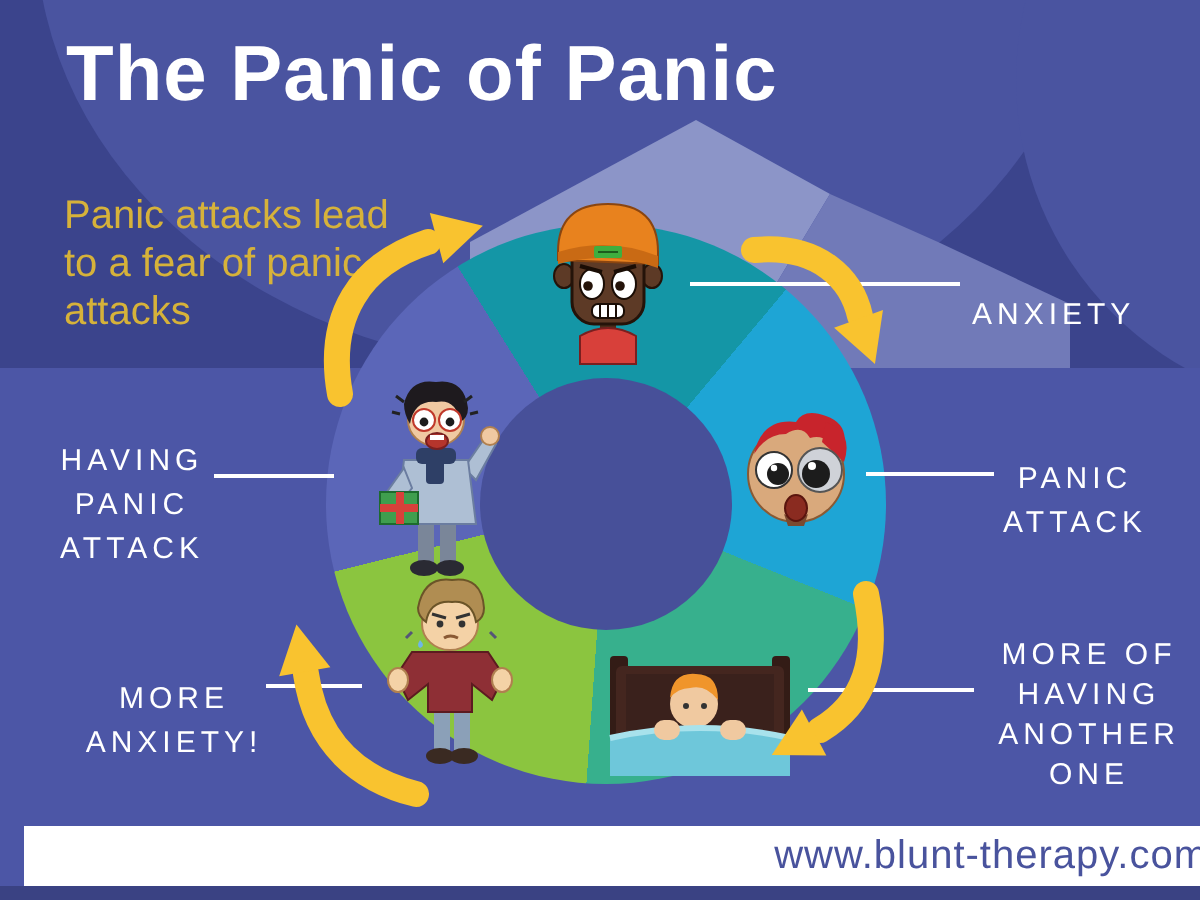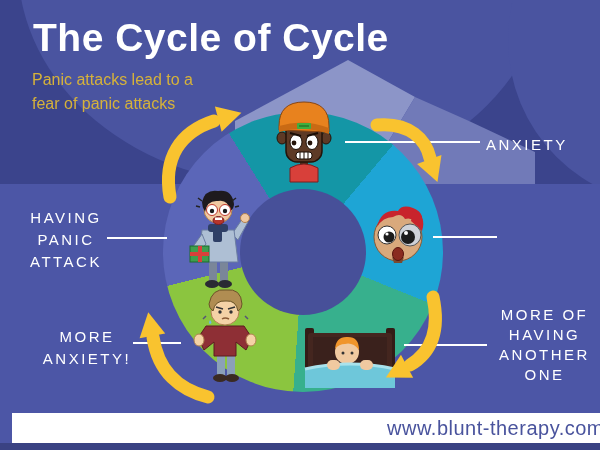--- a/index.html
+++ b/index.html
@@ -19,38 +19,38 @@
   
   .bottom-strip{position:absolute;left:0;top:443px;width:600px;height:7px;
     background:var(--bottom-strip,#3a4283);z-index:6;}
   .footer-bar{position:absolute;left:12px;top:413px;width:592px;height:30px;
     background:var(--footer-bar,#ffffff);z-index:7;text-align:right;}
   .footer-bar .site{line-height:30px;font-size:20px;letter-spacing:.5px;
     color:var(--footer-text,#49539d);}
   
   .title{position:absolute;left:33px;top:16px;z-index:8;color:#ffffff;
     font-size:39px;font-weight:bold;letter-spacing:.5px;}
-  .subtitle{position:absolute;left:32px;top:68px;width:168px;z-index:8;
-    color:var(--subtitle-gold,#d6b23a);font-size:16px;line-height:24px;}
+  .subtitle{position:absolute;left:32px;top:96px;width:168px;z-index:8;
+    color:var(--subtitle-gold,#d6b23a);font-size:20px;line-height:24px;}
   
   .wheel{position:absolute;left:163px;top:112px;width:280px;height:280px;border-radius:50%;z-index:10;
     background:conic-gradient(from -32deg,
       var(--seg-anxiety,#1496a6) 0 72deg,
       var(--seg-panic,#1ea5d5) 0 144deg,
       var(--seg-fear,#37b08d) 0 216deg,
       var(--seg-more,#8bc53f) 0 288deg,
       var(--seg-another,#5b66b8) 0 360deg);}
   .wheel-hole{position:absolute;left:77px;top:77px;width:126px;height:126px;border-radius:50%;
     background:var(--hole,#475099);}
   .cartoon{position:absolute;z-index:15;}
   
   .overlay{position:absolute;left:0;top:0;z-index:20;pointer-events:none;}
   
   .stage-label{position:absolute;z-index:30;color:#ffffff;font-size:15px;
-    letter-spacing:2.5px;line-height:22px;}
+    letter-spacing:2.5px;line-height:22px;margin-top:13px;}
   .lbl-anxiety{left:486px;top:134px;width:112px;text-align:left;line-height:21px;}
   .lbl-panic{left:490px;top:216px;width:95px;text-align:center;}
   .lbl-fear{left:492px;top:305px;width:105px;text-align:center;line-height:20px;}
   .lbl-another{left:16px;top:207px;width:100px;text-align:center;}
   .lbl-more{left:37px;top:326px;width:100px;text-align:center;}
 </style>
 </head>
 <body>
 
 <div id="stage">
@@ -58,21 +58,21 @@
   <div class="band-header">
     <div class="dome"></div>
     <div class="corner-circle"></div>
   </div>
 
   <svg class="mountain" width="315" height="130" viewBox="0 0 315 130">
     <polygon points="10,66 123,5 190,42 160,92 75,129 10,129" fill="#8c95c8"></polygon>
     <polygon points="190,42 244,66 310,97 310,129 145,129 160,92" fill="#717ab8"></polygon>
   </svg>
 
-  <div class="title">The Cycle of Cycle</div>
+  <div class="title">The Panic of Panic</div>
   <div class="subtitle">Panic attacks lead to a fear of panic attacks</div>
 
   <div class="wheel">
     <div class="wheel-hole"></div>
   </div>
 
   <svg class="cartoon" style="left:272px;top:98px" width="64" height="86" viewBox="0 0 64 86">
     <ellipse cx="10" cy="40" rx="5" ry="6" fill="#5d3a26" stroke="#241309"></ellipse>
     <ellipse cx="54" cy="40" rx="5" ry="6" fill="#5d3a26" stroke="#241309"></ellipse>
     <rect x="28" y="60" width="8" height="8" fill="#4a2c1a"></rect>
@@ -180,20 +180,21 @@
     </g>
     <g fill="var(--arrow-yellow,#f9c32f)">
       <polygon points="0,-16 13,8 -13,8" transform="translate(226,117) rotate(75)"></polygon>
       <polygon points="0,-16 13,8 -13,8" transform="translate(432,167) rotate(160)"></polygon>
       <polygon points="0,-16 13,8 -13,8" transform="translate(400,370) rotate(242)"></polygon>
       <polygon points="0,-16 13,8 -13,8" transform="translate(151,328) rotate(-10)"></polygon>
     </g>
   </svg>
 
   <div class="stage-label lbl-anxiety">ANXIETY</div>
+  <div class="stage-label lbl-panic">PANIC ATTACK</div>
   <div class="stage-label lbl-fear">MORE OF HAVING ANOTHER ONE</div>
   <div class="stage-label lbl-more">MORE ANXIETY!</div>
   <div class="stage-label lbl-another">HAVING PANIC ATTACK</div>
 
   <div class="bottom-strip"></div>
   <div class="footer-bar">
     <div class="site">www.blunt-therapy.com</div>
   </div>
 
 </div>

